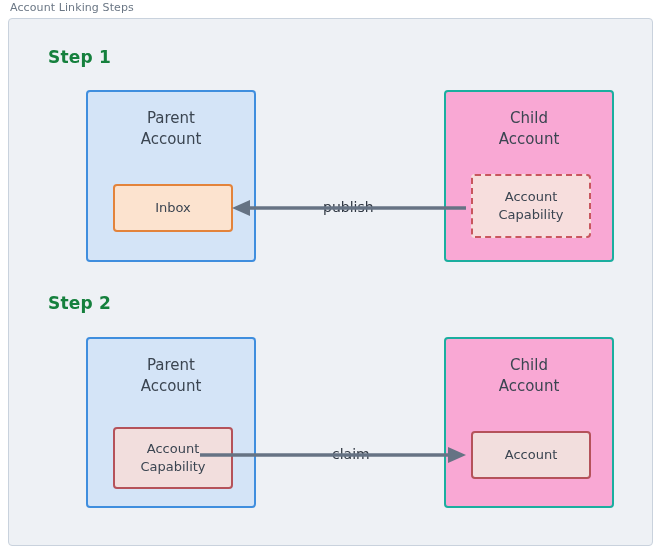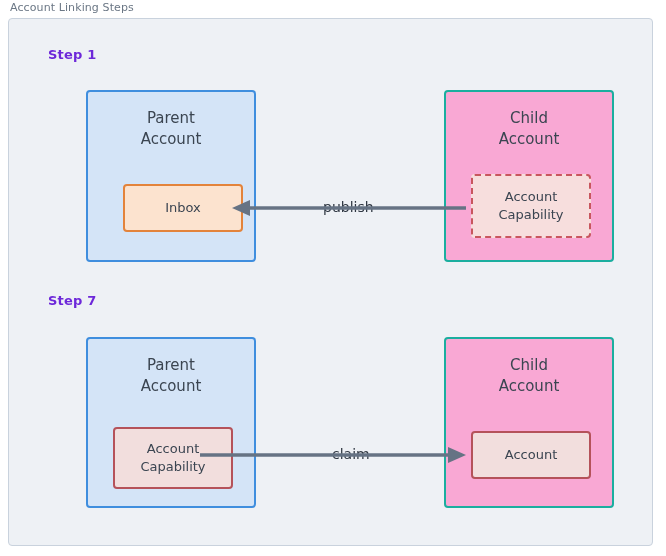--- a/index.html
+++ b/index.html
@@ -19,21 +19,21 @@
   .panel{
     position:absolute;left:8px;top:18px;width:645px;height:528px;
     box-sizing:border-box;
     background:#eef1f5;
     border:1px solid #c9d2dd;
     border-radius:4px;
   }
 
   .step-label{
     position:absolute;
-    font-size:13px;font-weight:bold;color:#6d28d9;
+    font-size:17px;font-weight:bold;color:#15803d;
     letter-spacing:.2px;
   }
   #step1-label{left:48px;top:47px;}
   #step2-label{left:48px;top:293px;}
 
   
   .acct{
     position:absolute;box-sizing:border-box;
     border-radius:4px;
     display:flex;flex-direction:column;align-items:center;
@@ -57,21 +57,21 @@
   
   .inner{
     position:absolute;box-sizing:border-box;
     border-radius:4px;
     display:flex;align-items:center;justify-content:center;
     text-align:center;
     font-size:13px;line-height:18px;color:#3b4551;
     white-space:pre-line;
   }
   #inbox{
-    left:35px;top:92px;width:120px;height:48px;
+    left:25px;top:92px;width:120px;height:48px;
     background:#fce3cf;border:2px solid #e3833b;
   }
   #cap-dashed{
     left:25px;top:82px;width:120px;height:64px;
     background:#f7dedd;border:2px dashed #c8565e;
   }
   #cap-solid{
     left:25px;top:88px;width:120px;height:62px;
     background:#f2dedd;border:2px solid #b5525a;
   }
@@ -112,21 +112,21 @@
 
   <div class="acct child" id="child1">
     <div class="acct-title">Child
 Account</div>
     <div class="inner" id="cap-dashed">Account
 Capability</div>
   </div>
 
   <div class="edge-label" id="publish-label">publish</div>
 
-  <div class="step-label" id="step2-label">Step 7</div>
+  <div class="step-label" id="step2-label">Step 2</div>
 
   <div class="acct parent" id="parent2">
     <div class="acct-title">Parent
 Account</div>
     <div class="inner" id="cap-solid">Account
 Capability</div>
   </div>
 
   <div class="acct child" id="child2">
     <div class="acct-title">Child

